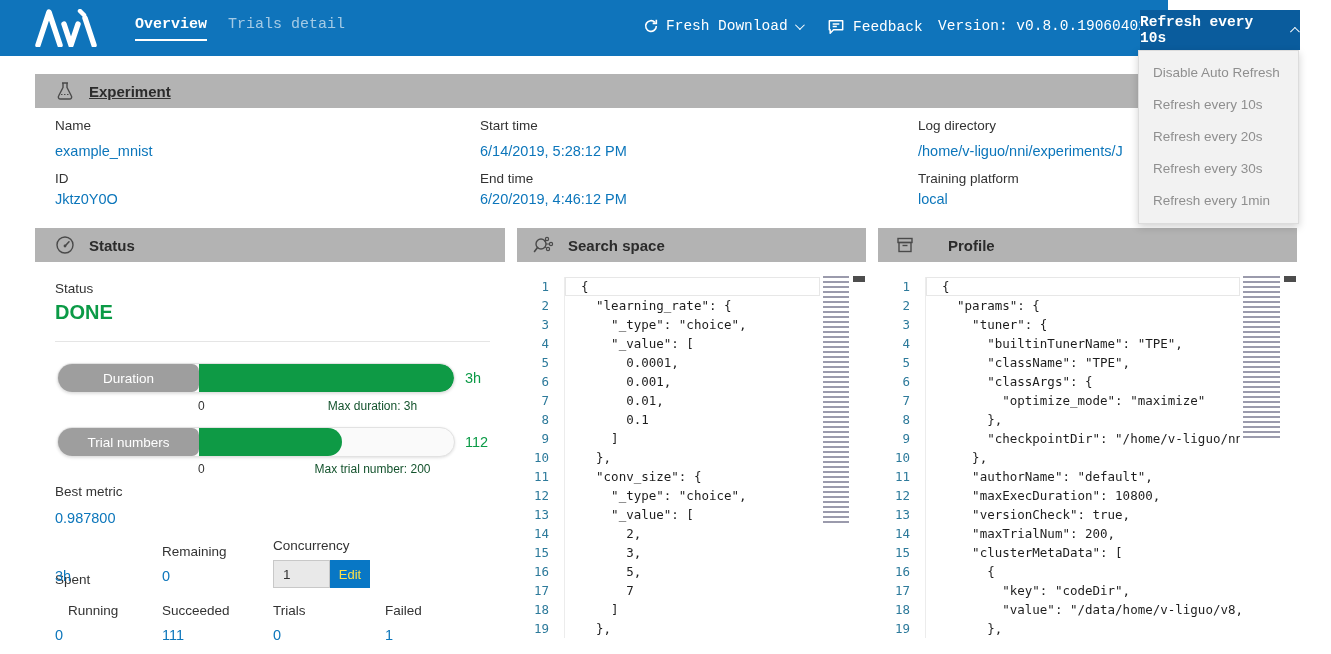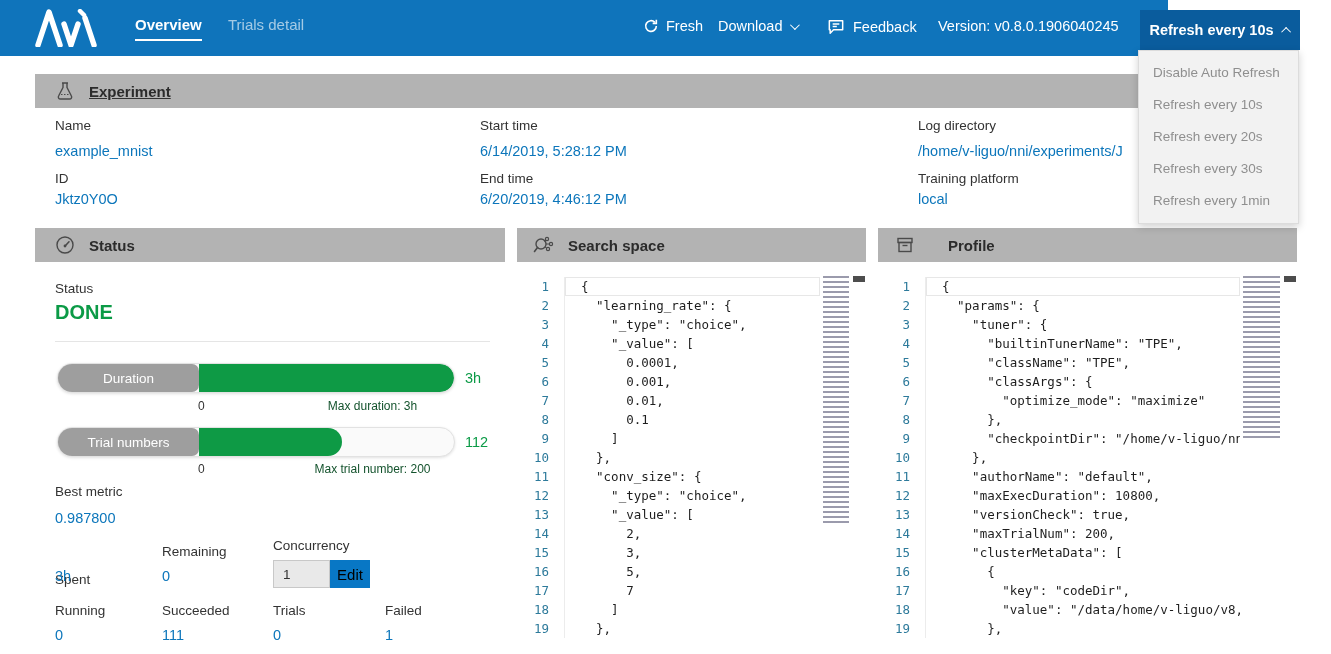--- a/index.html
+++ b/index.html
@@ -4,21 +4,21 @@
 <style>
   * { margin:0; padding:0; box-sizing:border-box; }
   html,body { background:#fff; }
   #screen {
     position:relative; width:1331px; height:654px; overflow:hidden;
     background:#fff; font-family:"Liberation Sans", sans-serif; color:#333;
   }
   .abs { position:absolute; }
 
   
-  .nav { position:absolute; left:0; top:0; width:1168px; height:56px; background:#0f74bb; z-index:10; }
+  .nav { position:absolute; left:0; top:0; width:1168px; height:56px; background:#0f74bb; z-index:10;font-family:Liberation Mono, monospace; }
   .nav-tab { position:absolute; top:16px; font-size:15px; cursor:pointer; }
   .nav-tab.active { color:#fff; font-weight:bold; border-bottom:2px solid #fff; padding-bottom:6px; }
   .nav-tab.inactive { color:rgba(255,255,255,.62); }
   .nav-item { position:absolute; top:18px; color:#fff; font-size:14.5px; cursor:pointer; display:flex; align-items:center; gap:7px; }
   .nav-item svg { display:block; }
   .chev { display:inline-block; width:7px; height:7px; border-right:1.6px solid #fff; border-bottom:1.6px solid #fff; }
   .chev.down { transform:rotate(45deg) translateY(-2px); }
   .chev.up { transform:rotate(-135deg) translateY(-2px); }
   .refresh-btn { position:absolute; left:1140px; top:10px; width:160px; height:40px; background:#0a5c9d;
     color:#fff; font-size:14.5px; font-weight:bold; display:flex; align-items:center; justify-content:center; gap:10px; cursor:pointer; }
@@ -47,21 +47,21 @@
   .bar .bar-track { flex:1; position:relative; }
   .bar .bar-fill { position:absolute; left:0; top:0; bottom:0; background:#0e9a45; border-radius:0 16px 16px 0; }
   .bar-value { position:absolute; left:465px; font-size:14.5px; color:#0b9a46; }
   .bar-min { position:absolute; left:198px; font-size:12px; color:#333; }
   .bar-max { position:absolute; left:255px; width:235px; text-align:center; font-size:12px; color:#14532d; }
   .stat-label { position:absolute; font-size:13.5px; color:#333; }
   .stat-value { position:absolute; font-size:14.5px; color:#0c76bb; }
   .conc-input { position:absolute; left:273px; top:560px; width:57px; height:28px; background:#e9e9e9;
     border:1px solid #c8c8c8; font-size:13.5px; color:#333; padding-left:9px; font-family:"Liberation Sans",sans-serif; }
   .edit-btn { position:absolute; left:330px; top:560px; width:40px; height:28px; background:#0877c5; border:none;
-    color:#000000; font-size:15px; cursor:pointer; font-family:"Liberation Sans",sans-serif; }
+    color:#fde047; font-size:13px; cursor:pointer; font-family:"Liberation Sans",sans-serif; }
 
   
   .editor { position:absolute; top:262px; bottom:0; background:#fff; overflow:hidden; }
   .code-rows { padding-top:15px; }
   .code-row { display:flex; height:19px; line-height:19px; font-family:"DejaVu Sans Mono", monospace; font-size:12.5px; }
   .code-row .ln { flex:0 0 48px; text-align:right; padding-right:15px; color:#2d7a9b; border-right:1px solid #ececec; }
   .code-row .code { flex:1; padding-left:16px; white-space:pre; overflow:hidden; color:#1e1e1e; }
   .code-rows div.code-row:first-of-type .code { outline:1px solid #e7e7e7; outline-offset:-1px; }
   .minimap { position:absolute; top:262px; bottom:0; background:#fff; }
   .minimap .mm-lines { margin:14px 3px 0 3px; background:repeating-linear-gradient(180deg, rgba(55,55,90,.5) 0px 2px, transparent 2px 5px); }
@@ -188,21 +188,21 @@
   <div class="stat-value" style="left:55px;top:510px;">0.987800</div>
 
   <div class="stat-label" style="left:55px;top:572px;">Spent</div>
   <div class="stat-value" style="left:55px;top:568px;">3h</div>
   <div class="stat-label" style="left:162px;top:544px;">Remaining</div>
   <div class="stat-value" style="left:162px;top:568px;">0</div>
   <div class="stat-label" style="left:273px;top:538px;">Concurrency</div>
   <input class="conc-input" value="1" style="">
   <button class="edit-btn">Edit</button>
 
-  <div class="stat-label" style="left:55px;top:603px;text-align:right;">Running</div>
+  <div class="stat-label" style="left:68px;top:603px;text-align:right;">Running</div>
   <div class="stat-value" style="left:55px;top:627px;">0</div>
   <div class="stat-label" style="left:162px;top:603px;">Succeeded</div>
   <div class="stat-value" style="left:162px;top:627px;">111</div>
   <div class="stat-label" style="left:273px;top:603px;">Trials</div>
   <div class="stat-value" style="left:273px;top:627px;">0</div>
   <div class="stat-label" style="left:385px;top:603px;">Failed</div>
   <div class="stat-value" style="left:385px;top:627px;">1</div>
 
   <div class="panel-header" style="left:517px;top:228px;width:349px;padding-left:15px;">
     <svg width="22" height="20" viewBox="0 0 22 20">

